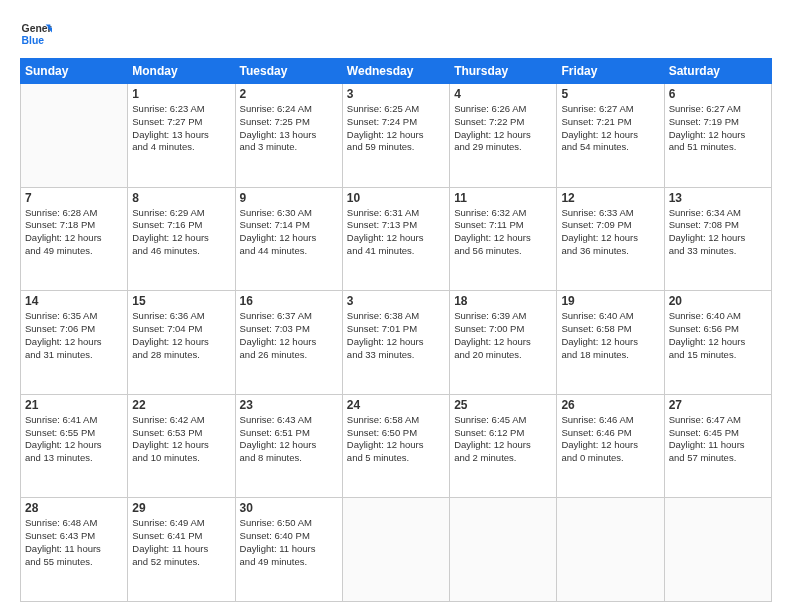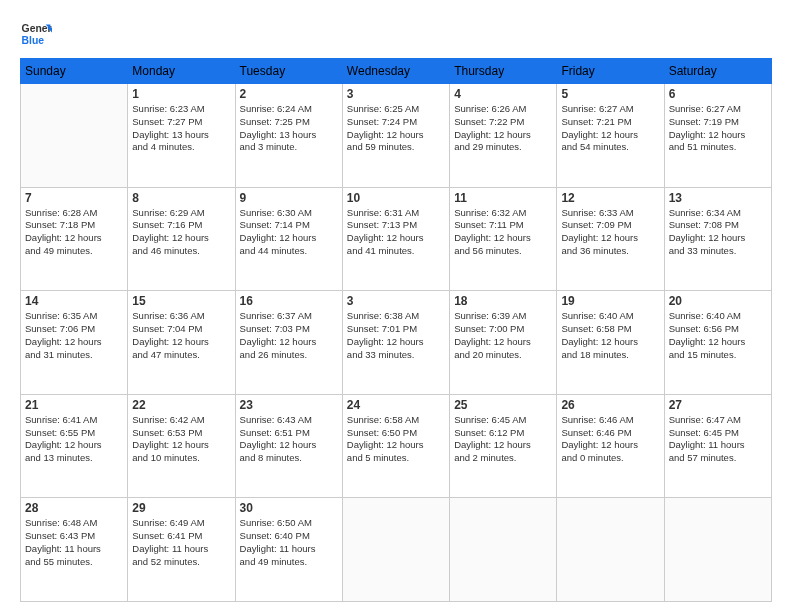--- a/index.html
+++ b/index.html
@@ -46,23 +46,23 @@
     }
     .calendar {
       flex: 1;
       border: 1px solid #ccc;
       border-collapse: collapse;
       width: 100%;
       table-layout: fixed;
     }
     .calendar th {
       background: #1a73e8;
-      color: #000000;
+      color: #ffffff;
       font-size: 12px;
-      font-weight: normal;
+      font-weight: bold;
       padding: 5px 4px;
       text-align: left;
       border: 1px solid #1a73e8;
     }
     .calendar td {
       border: 1px solid #ccc;
       vertical-align: top;
       padding: 3px 4px;
       font-size: 10px;
       color: #333;
@@ -217,21 +217,21 @@
             <div class="cell-text">Sunrise: 6:35 AM</div>
             <div class="cell-text">Sunset: 7:06 PM</div>
             <div class="cell-text">Daylight: 12 hours</div>
             <div class="cell-text">and 31 minutes.</div>
           </td>
           <td>
             <span class="day-num">15</span>
             <div class="cell-text">Sunrise: 6:36 AM</div>
             <div class="cell-text">Sunset: 7:04 PM</div>
             <div class="cell-text">Daylight: 12 hours</div>
-            <div class="cell-text">and 47 minutes.</div>
+            <div class="cell-text">and 28 minutes.</div>
           </td>
           <td>
             <span class="day-num">16</span>
             <div class="cell-text">Sunrise: 6:37 AM</div>
             <div class="cell-text">Sunset: 7:03 PM</div>
             <div class="cell-text">Daylight: 12 hours</div>
             <div class="cell-text">and 26 minutes.</div>
           </td>
           <td>
             <span class="day-num">3</span>

